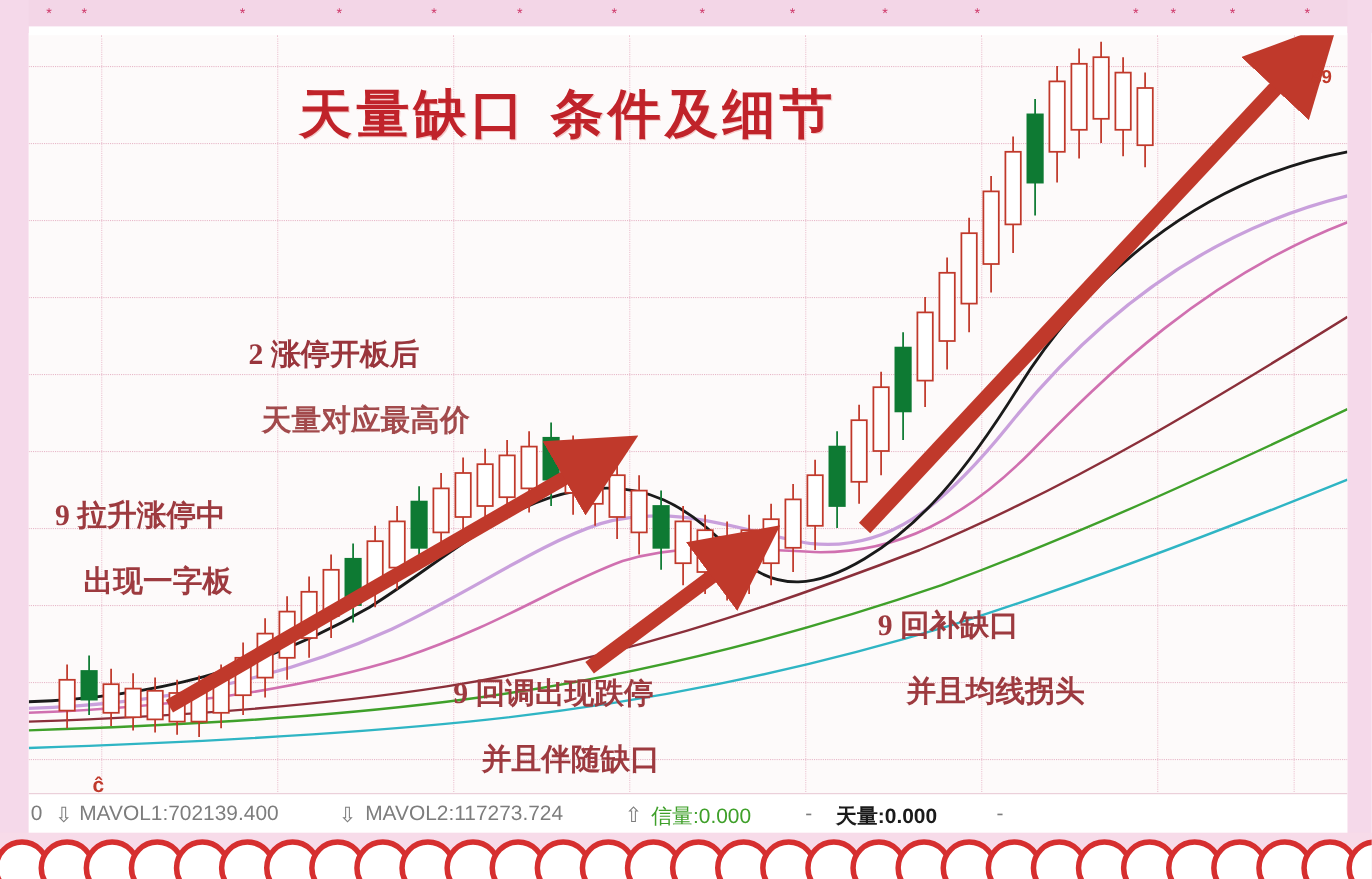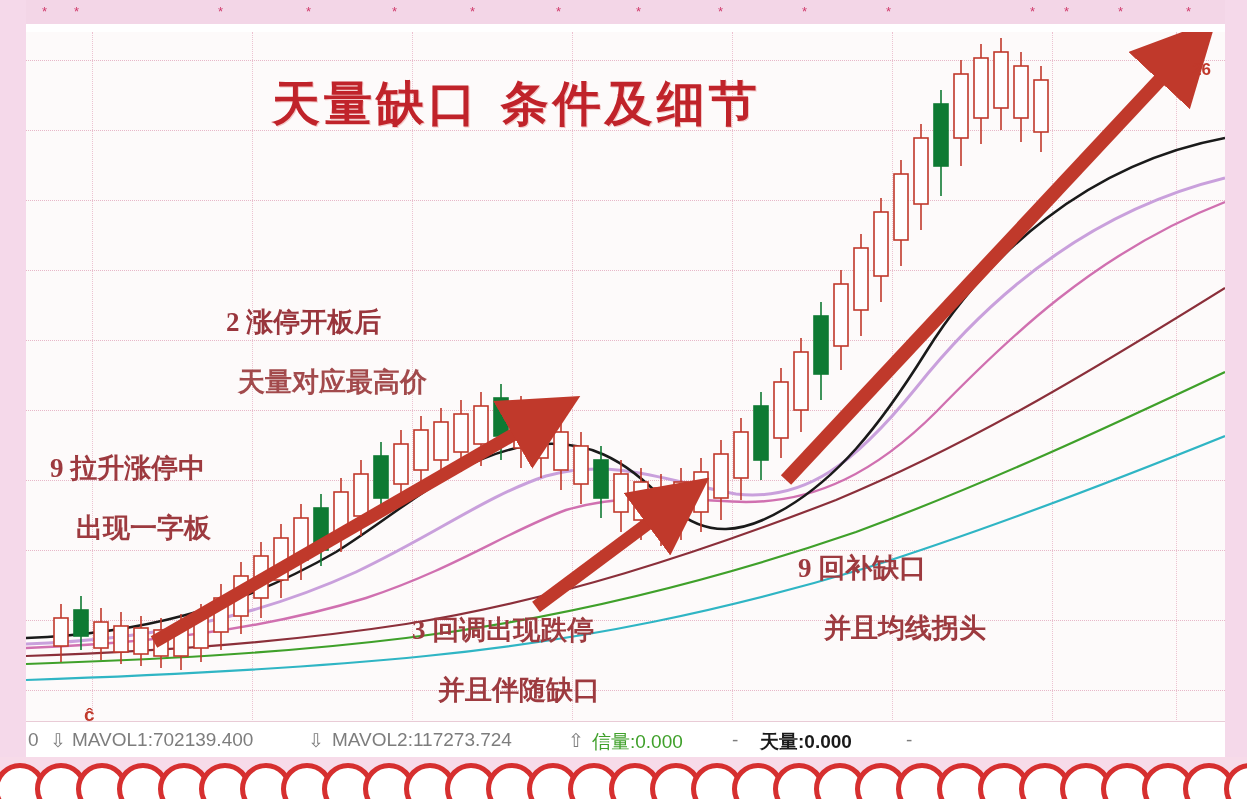--- a/index.html
+++ b/index.html
@@ -219,27 +219,27 @@
     </svg>
 
     <div class="title">天量缺口  条件及细节</div>
 
     <div class="anno" style="left:24px;top:418px">9 拉升涨停中</div>
     <div class="anno" style="left:50px;top:478px">出现一字板</div>
 
     <div class="anno l2" style="left:200px;top:272px">2 涨停开板后</div>
     <div class="anno fade" style="left:212px;top:332px">天量对应最高价</div>
 
-    <div class="anno" style="left:386px;top:580px">3 回调出现跌停</div>
+    <div class="anno" style="left:386px;top:580px">9 回调出现跌停</div>
     <div class="anno" style="left:412px;top:640px">并且伴随缺口</div>
 
     <div class="anno" style="left:772px;top:518px">9 回补缺口</div>
     <div class="anno" style="left:798px;top:578px">并且均线拐头</div>
 
-    <div class="axisval" style="left:1166px;top:28px">26</div>
+    <div class="axisval" style="left:1166px;top:28px">89</div>
 
     <div class="cmark">ĉ</div>
 
     <div class="indbar">
       <span class="txt" style="left:2px">0</span>
       <span class="txt" style="left:24px">⇩</span>
       <span class="txt" style="left:46px">MAVOL1:702139.400</span>
       <span class="txt" style="left:282px">⇩</span>
       <span class="txt" style="left:306px">MAVOL2:117273.724</span>
       <span class="txt" style="left:542px">⇧</span>

